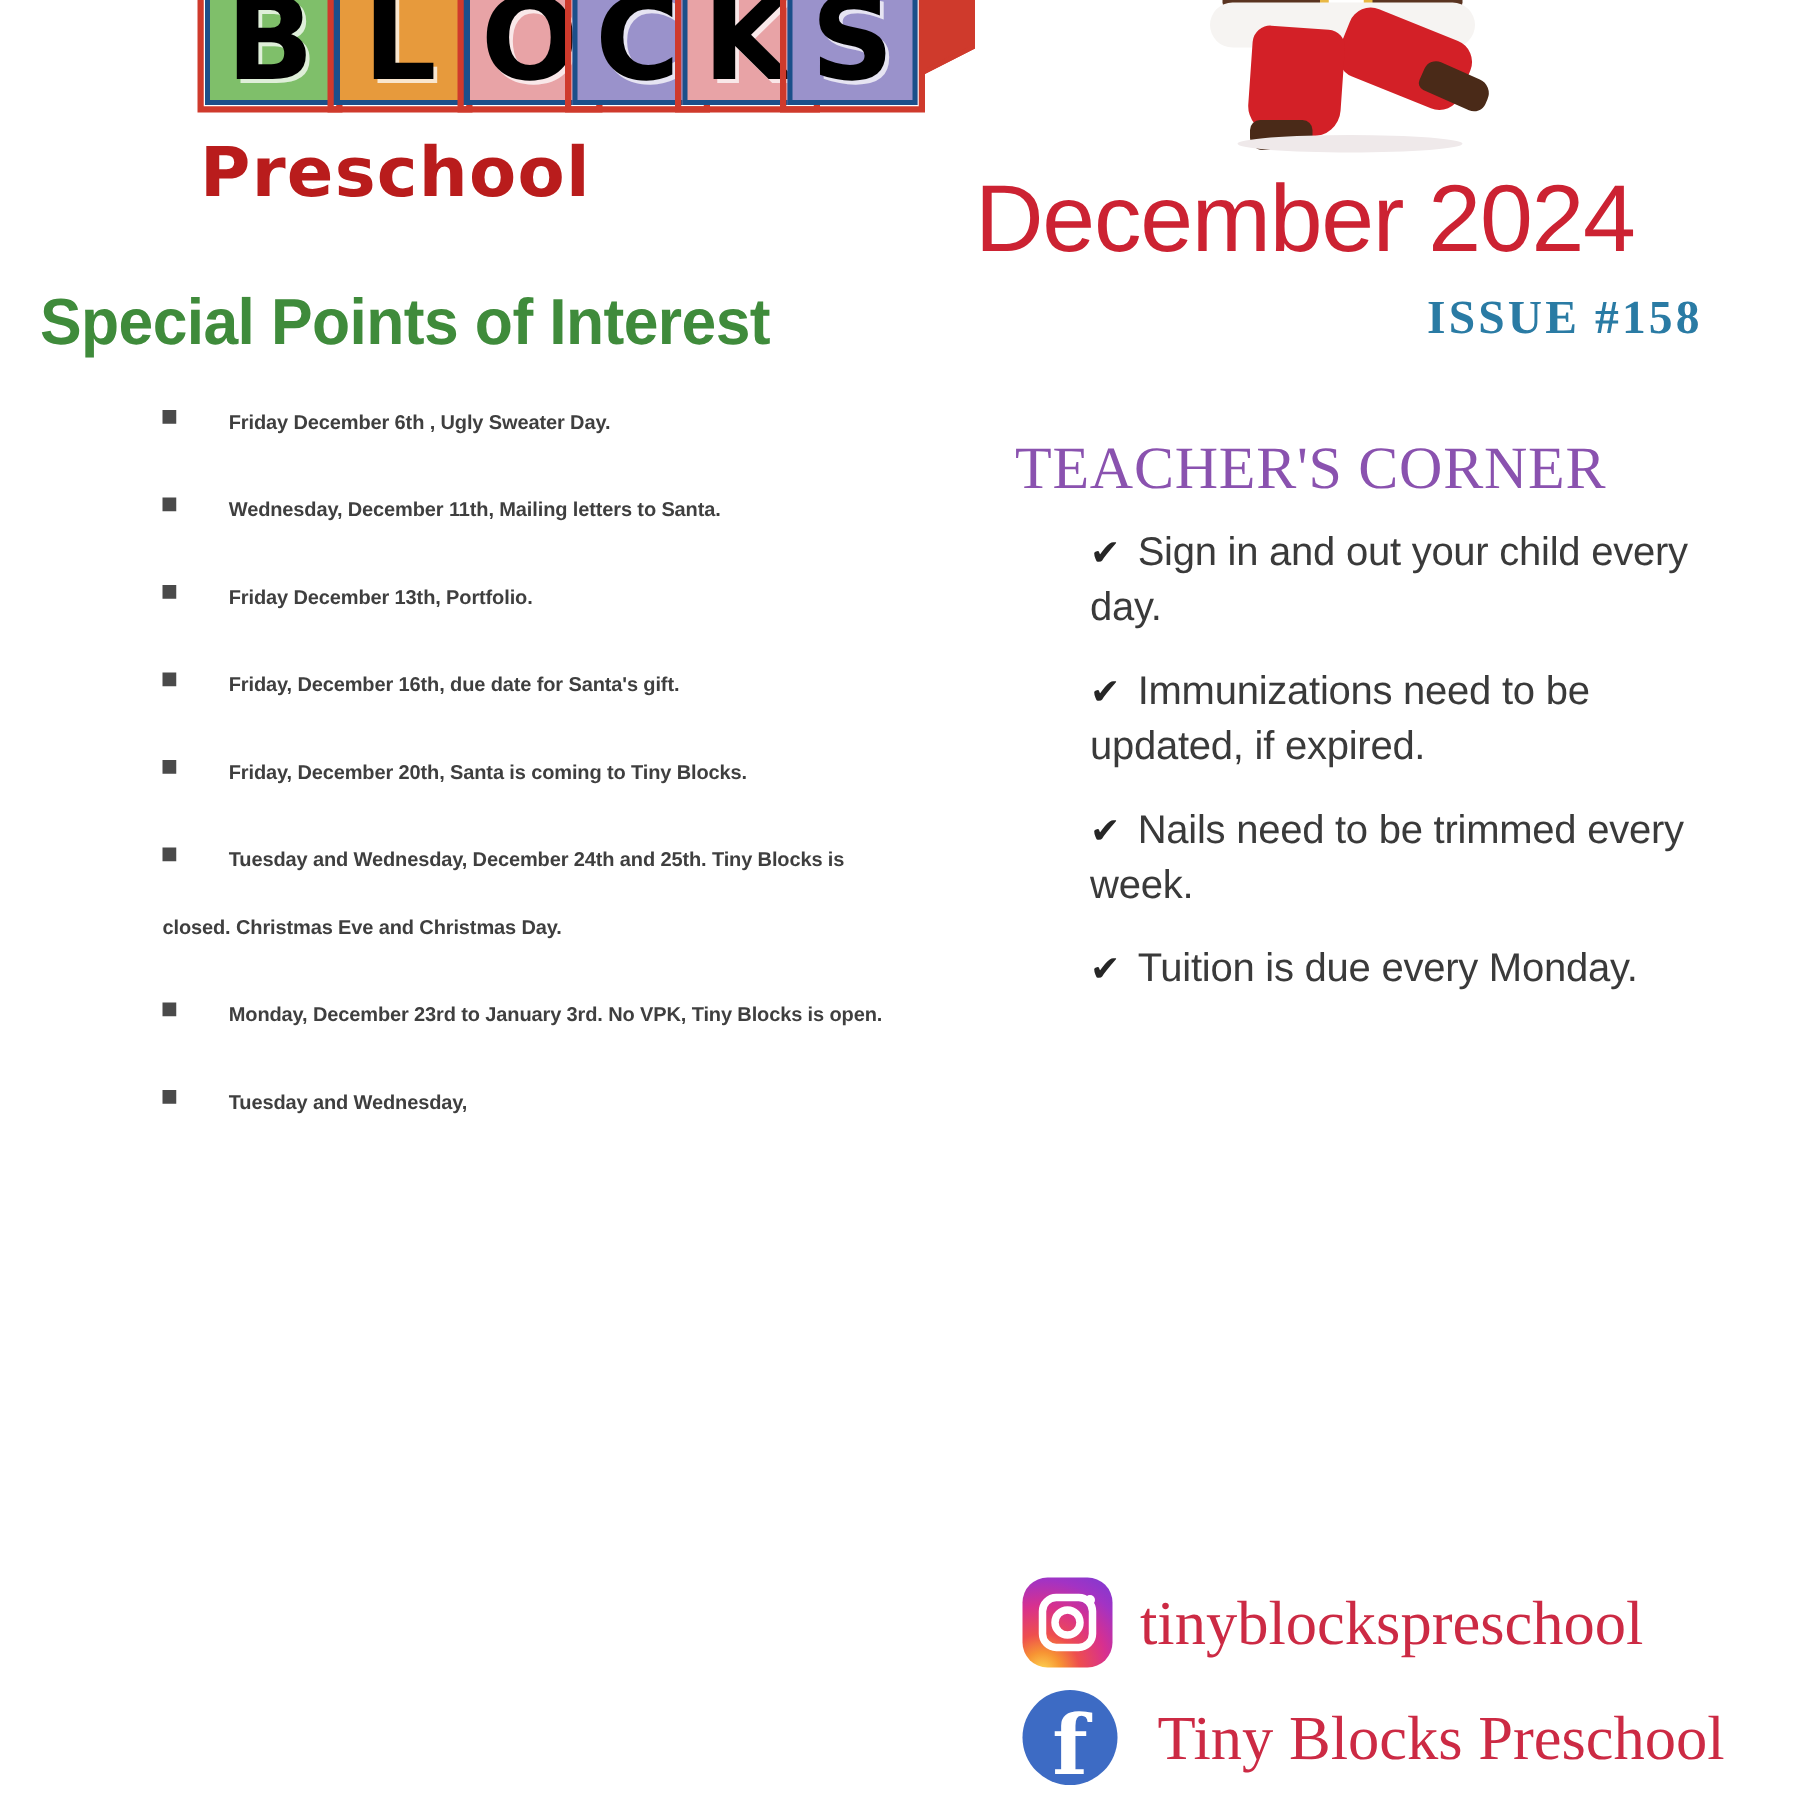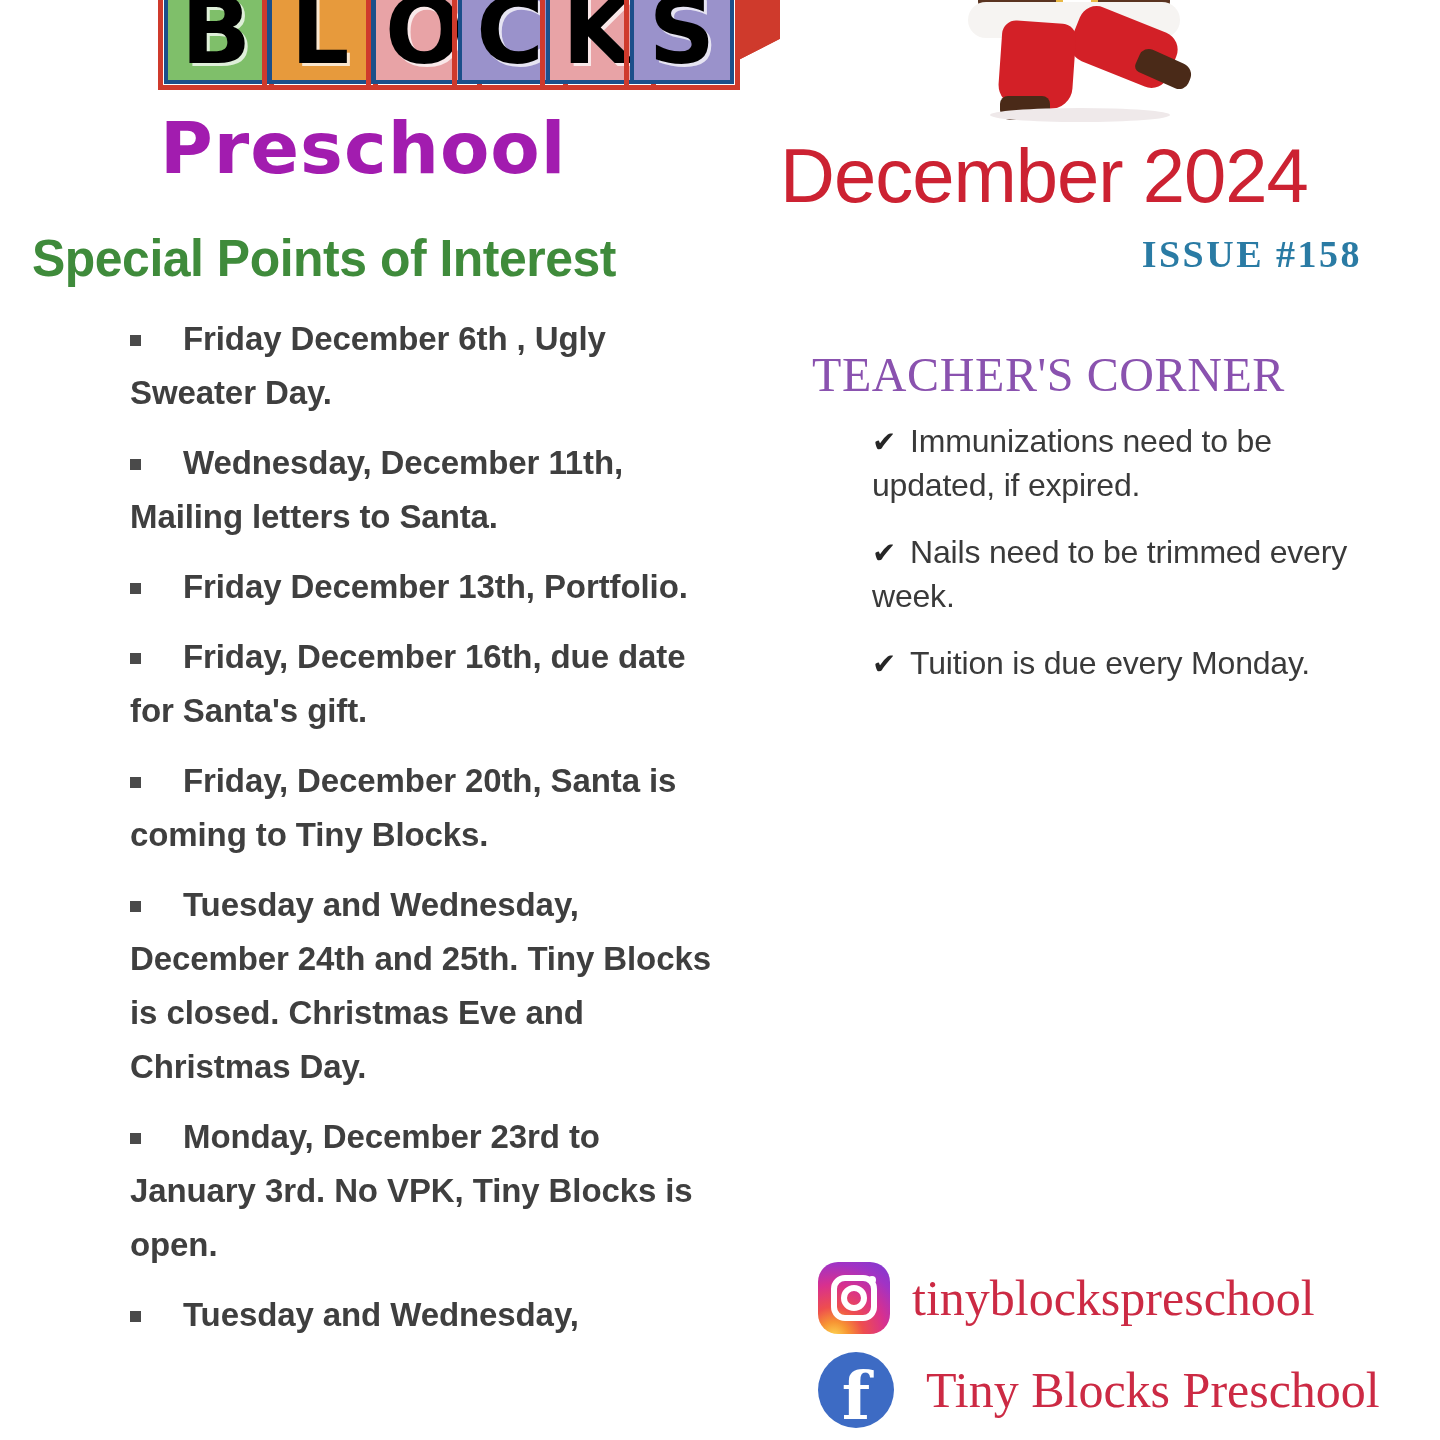--- a/index.html
+++ b/index.html
@@ -97,23 +97,23 @@
   .blk-c { left: 294px; }
   .blk-k { left: 382px; }
   .blk-s { left: 466px; }
 
   .word-preschool {
     position: absolute;
     left: 10px;
     top: 178px;
     font-family: "DejaVu Sans", sans-serif;
     font-weight: bold;
-    font-size: 72px;
+    font-size: 55px;
     letter-spacing: 1px;
-    color: #a21caf;
+    color: #b91c1c;
     white-space: nowrap;
   }
 
   
   .spi-heading {
     position: absolute;
     left: 32px;
     top: 228px;
     font-family: "Liberation Sans Narrow", "Liberation Sans", sans-serif;
     font-weight: bold;
@@ -127,21 +127,21 @@
 
   
   .spi-list {
     position: absolute;
     left: 130px;
     top: 312px;
     width: 600px;
   }
   .spi-item {
     position: relative;
-    font-size: 33px;
+    font-size: 16px;
     font-weight: bold;
     color: #3f3f3f;
     line-height: 54px;
     margin-bottom: 16px;
     letter-spacing: -0.1px;
   }
   .spi-item .sq {
     display: inline-block;
     width: 11px;
     height: 11px;
@@ -466,20 +466,21 @@
       <div class="boot-left"></div>
       <div class="shadow"></div>
     </div>
 
     <div class="month-title" style="color: rgb(204, 34, 50);">December 2024</div>
     <div class="issue-line" style="color: rgb(42, 123, 164);">ISSUE #158</div>
 
     <div class="tc-heading" style="color: rgb(138, 82, 175);">TEACHER'S CORNER</div>
 
     <div class="tc-list">
+        <div class="tc-item"><span class="ck">✔</span><span>Sign in and out your child every day.</span></div>
         <div class="tc-item"><span class="ck">✔</span><span>Immunizations need to be updated, if expired.</span></div>
         <div class="tc-item"><span class="ck">✔</span><span>Nails need to be trimmed every week.</span></div>
         <div class="tc-item"><span class="ck">✔</span><span>Tuition is due every Monday.</span></div>
       </div>
 
     <div class="social">
       <div class="social-row">
         <div class="ig-icon">
           <div class="sq"></div>
           <div class="lens"></div>

